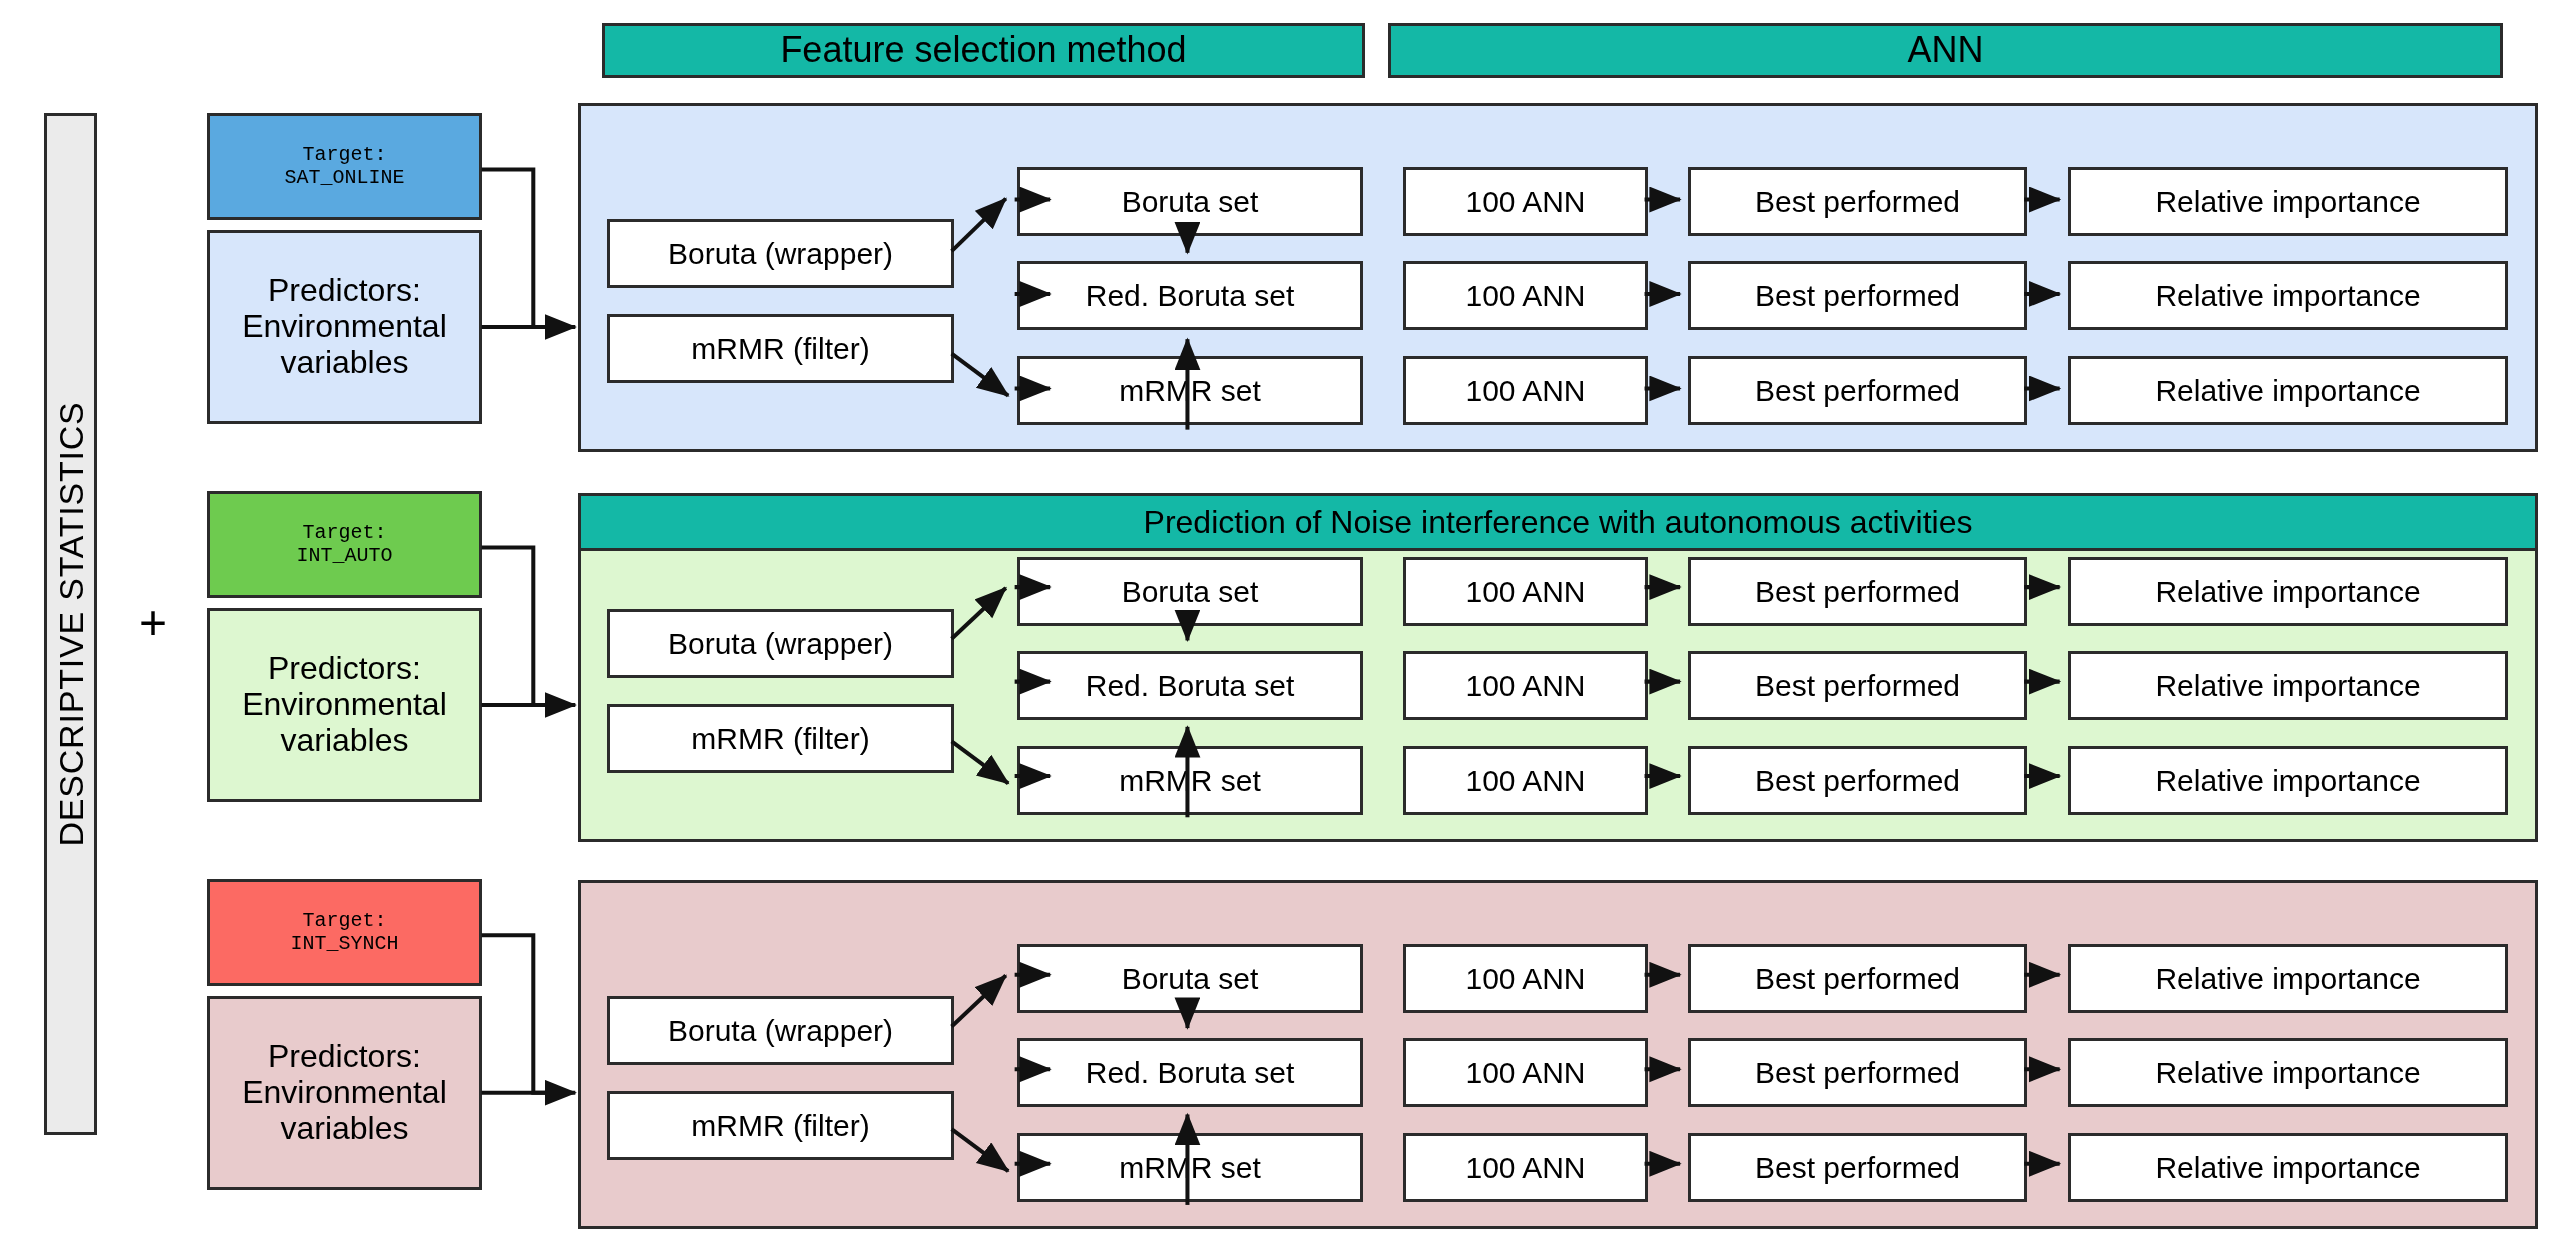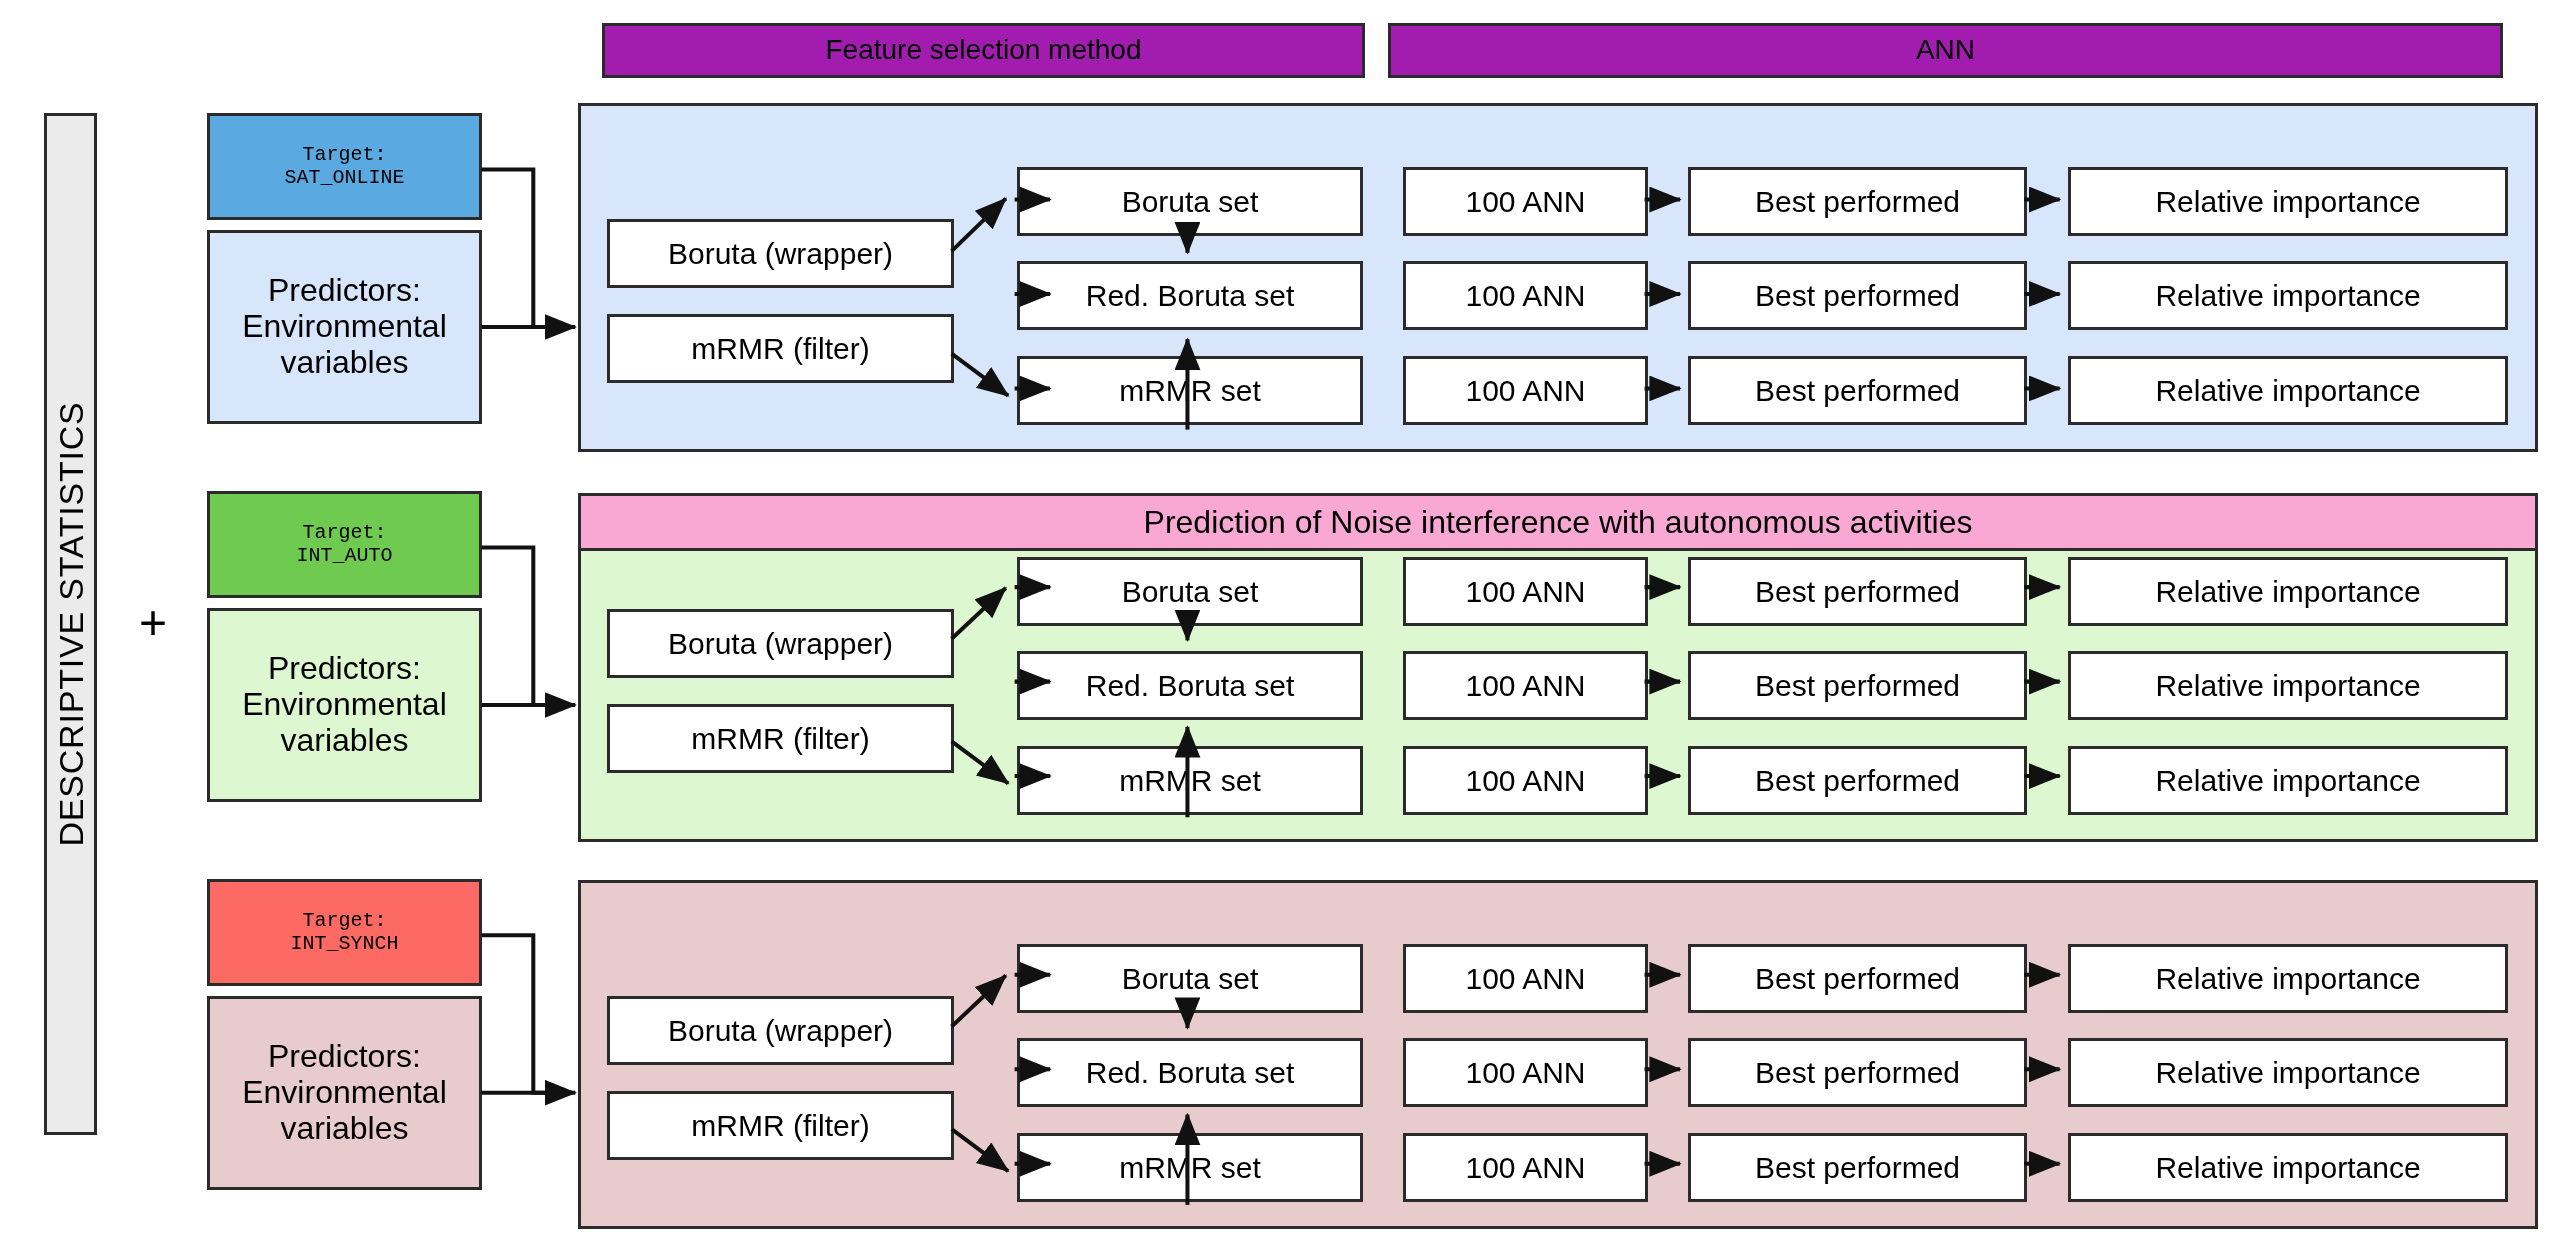--- a/index.html
+++ b/index.html
@@ -7,21 +7,21 @@
        font-family:"Liberation Sans",sans-serif;color:#000;overflow:hidden;}
 
   .abs{position:absolute;box-sizing:border-box;}
 
   
   .box{position:absolute;box-sizing:border-box;
        border:3.2px solid #2b2b2b;
        display:flex;align-items:center;justify-content:center;
        text-align:center;line-height:1.12;}
 
-  .hdr-gray{background:#a21caf;font-size:28px;}
+  .hdr-gray{background:#14b8a6;font-size:36px;}
 
   .sidebar{background:#ebebeb;border:3.2px solid #2b2b2b;}
   .sidebar-label{position:absolute;left:50%;top:50%;
       transform:translate(-50%,-50%) rotate(-90deg);
       white-space:nowrap;font-size:34px;letter-spacing:0.8px;}
 
   .plus{position:absolute;font-size:48px;line-height:1;font-weight:400;}
 
   .target{font-size:20px;font-family:Liberation Mono, monospace;}
   .predictors{font-size:32px;}
@@ -122,21 +122,21 @@
 </div>
 <div class="box predictors" style="left:207px;top:608px;width:275px;height:194px;background:#ddf7d0;">
   <span>
     <span>Predictors:</span><br>
     <span>Environmental</span><br>
     <span>variables</span>
   </span>
 </div>
 
 <div class="panel" style="left:578px;top:493px;width:1960px;height:349px;background:#ddf7d0;">
-  <div class="panel-title" style="height:55px;background:#f9a8d4;text-align:right;">
+  <div class="panel-title" style="height:55px;background:#14b8a6;text-align:right;">
     <span>Prediction of Noise interference with autonomous activities</span>
   </div>
 
   <div class="box wbox" style="left:26px;top:113px;width:347px;height:69px;">
     <span>Boruta (wrapper)</span>
   </div>
   <div class="box wbox" style="left:26px;top:208px;width:347px;height:69px;">
     <span>mRMR (filter)</span>
   </div>
 

